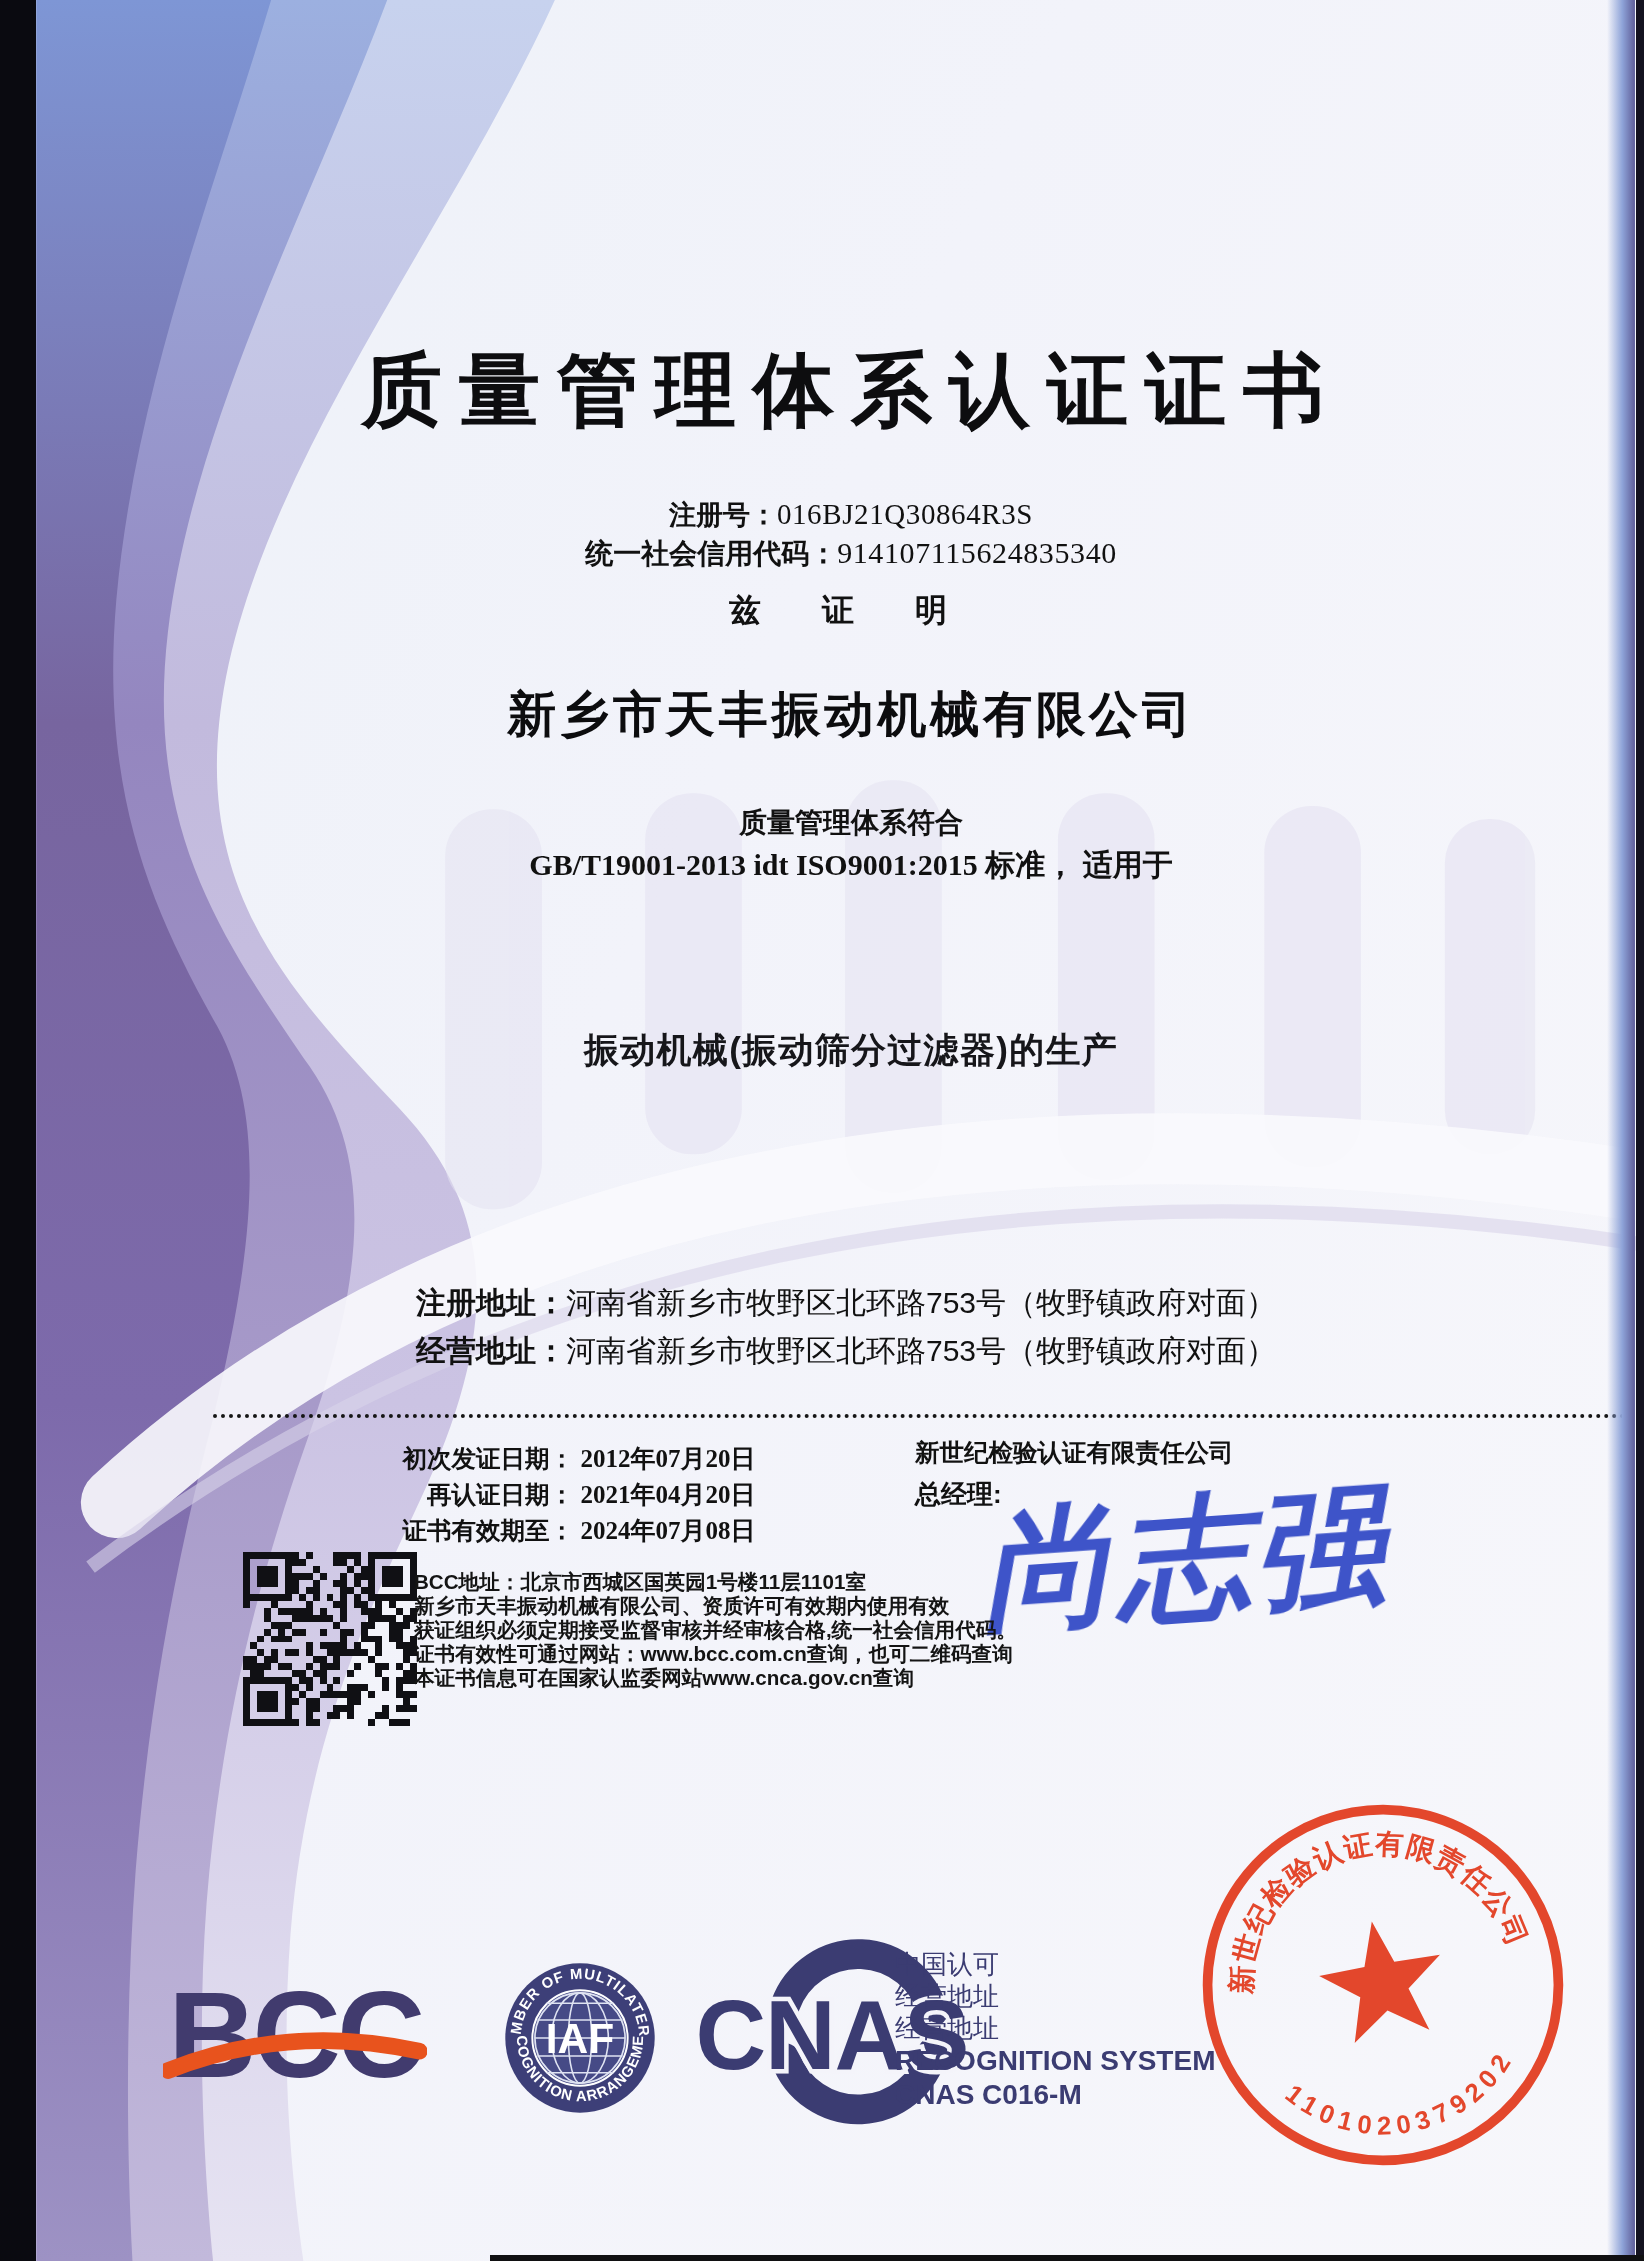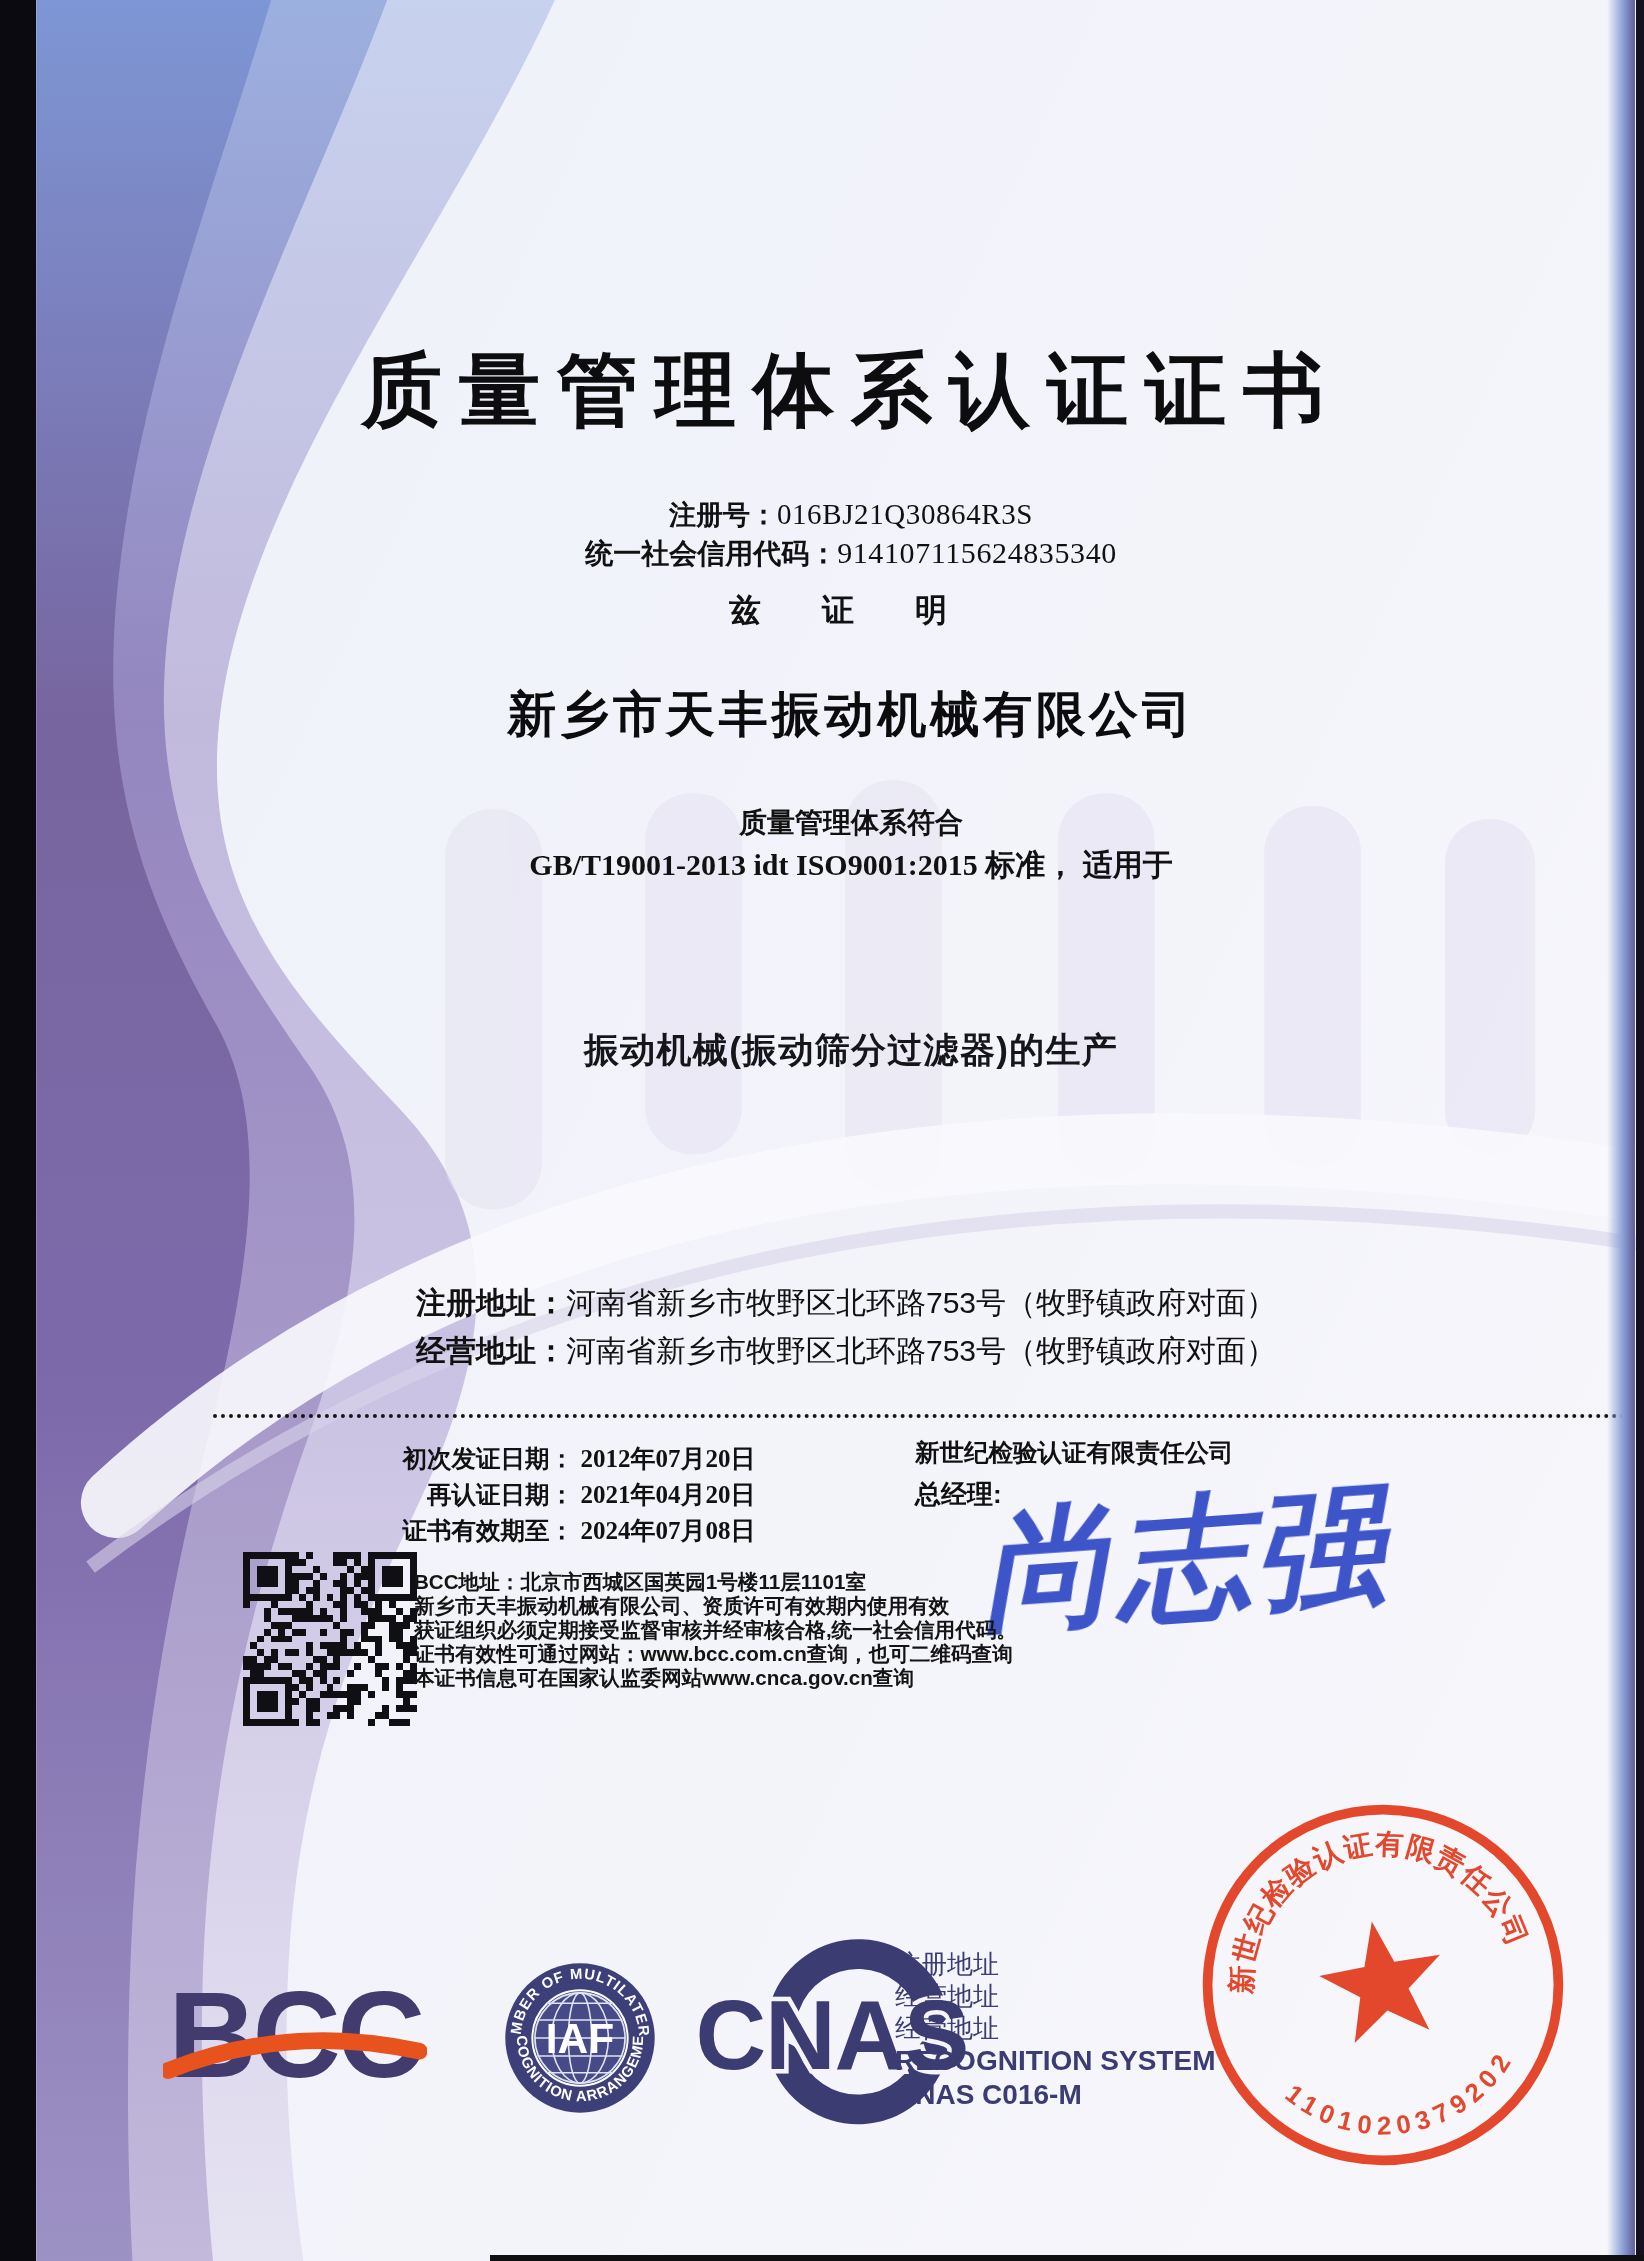--- a/index.html
+++ b/index.html
@@ -791,21 +791,21 @@
   <text x="118" y="142" font-size="66" font-weight="800" fill="#ffffff" text-anchor="middle" font-family="Liberation Sans, sans-serif">IAF</text>
 </svg>
 
 <svg class="abs" style="left:684px;top:1935px" width="303" height="200" viewBox="0 0 470 310">
   <path d="M157,109 A120,120 0 0 1 386,119" fill="none" stroke="#3b3c72" stroke-width="46" stroke-linecap="round"></path>
   <path d="M157,191 A120,120 0 0 0 386,181" fill="none" stroke="#3b3c72" stroke-width="46" stroke-linecap="round"></path>
   <text x="18" y="208" font-size="152" font-weight="800" letter-spacing="-2" fill="#3b3c72" stroke="#f4f4fa" stroke-width="14" paint-order="stroke" font-family="Liberation Sans, sans-serif">CNAS</text>
 </svg>
 
 <div class="abs accred">
-  <div class="cn">注册地址</div>
+  <div class="cn">中国认可</div>
   <div class="cn">经营地址</div>
   <div class="cn">经营地址</div>
   <div class="en">RECOGNITION SYSTEM</div>
   <div class="en">CNAS C016-M</div>
 </div>
 
 <svg class="abs" style="left:1196px;top:1798px" width="374" height="374" viewBox="0 0 580 580" opacity="0.93">
   <g transform="rotate(-10 290 290)" fill="#e23a1d">
     <circle cx="290" cy="290" r="272" fill="none" stroke="#e23a1d" stroke-width="15"></circle>
     <path d="M290,190 L313.5,257.6 L385.1,259.1 L328,302.4 L348.8,370.9 L290,330 L231.2,370.9 L252,302.4 L194.9,259.1 L266.5,257.6 Z"></path>

